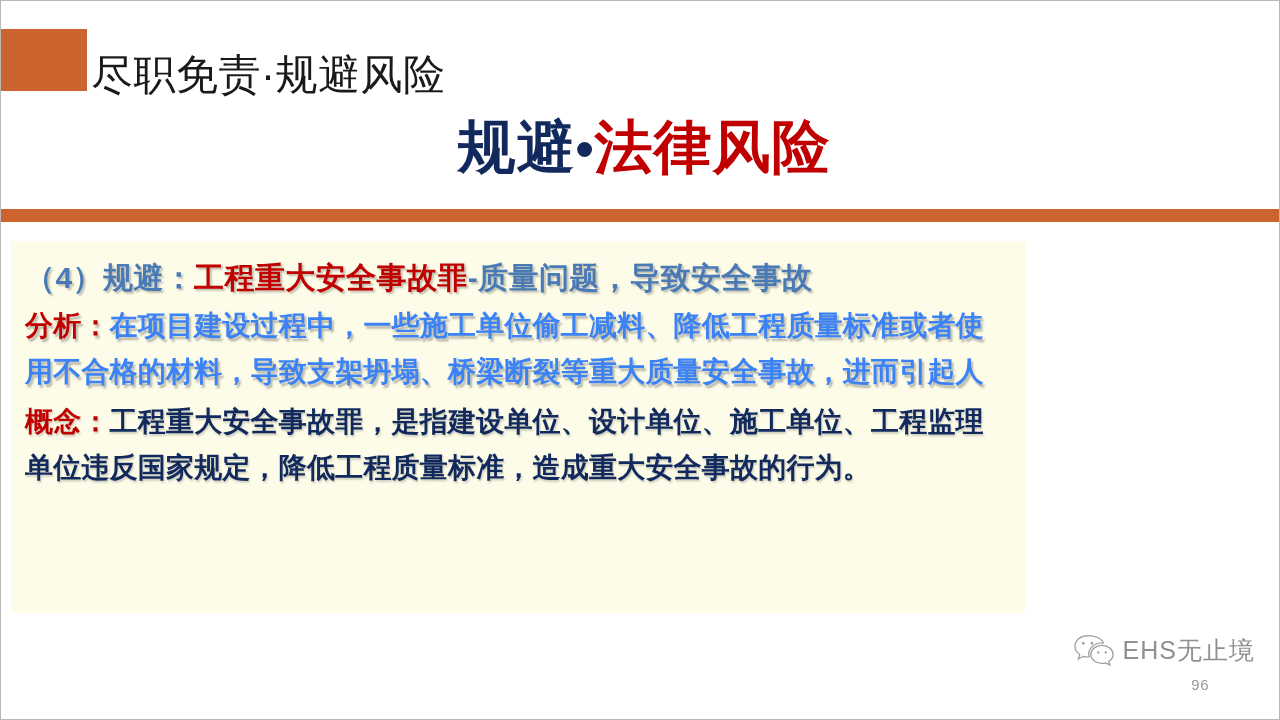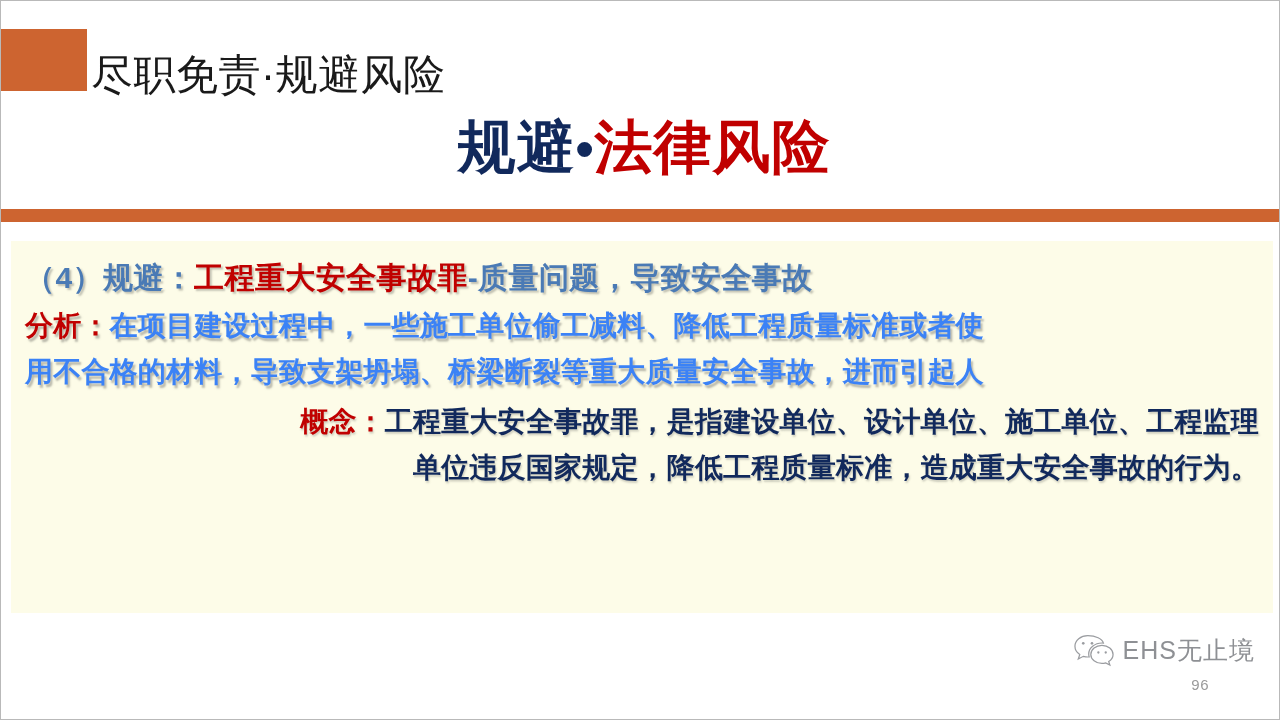--- a/index.html
+++ b/index.html
@@ -74,21 +74,21 @@
     width: 100%;
     height: 13px;
     background: #cd6430;
   }
 
   
   .panel {
     position: absolute;
     left: 10px;
     top: 240px;
-    width: 1262px;
+    width: 1014px;
     height: 372px;
     background: #fdfce8;
     box-sizing: border-box;
     padding: 14px 14px 0 14px;
   }
 
   .line {
     white-space: nowrap;
     font-weight: bold;
   }
@@ -108,21 +108,20 @@
     letter-spacing: 0.2px;
   }
   .para .lbl-red { color: #c00000; }
   .para .body-black { color: #3b82f6; }
   .para.analysis {
     text-shadow: 2px 3px 2px rgba(130,130,120,0.55);
   }
   .para.concept {
     color: #11295c;
     text-shadow: 1px 2px 2px rgba(150,150,140,0.45);
-    text-align: right;
   }
   .para.concept .lbl-red { color: #c00000; }
   .para.concept .body-navy { color: #11295c; }
 
   .analysis-block { margin-top: 2px; }
   .concept-block  { margin-top: 4px; }
 
   
   .watermark {
     position: absolute;

